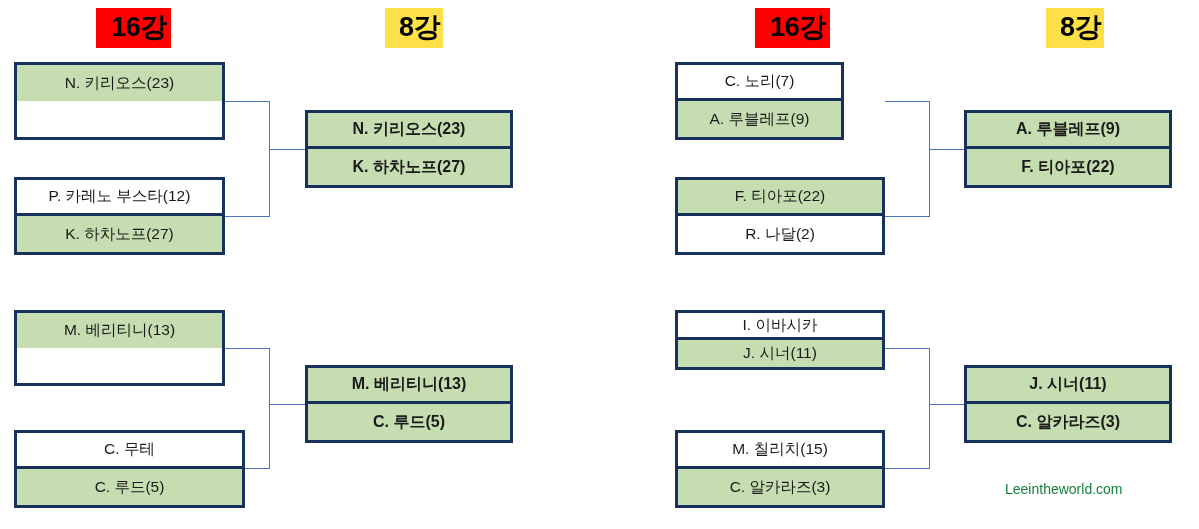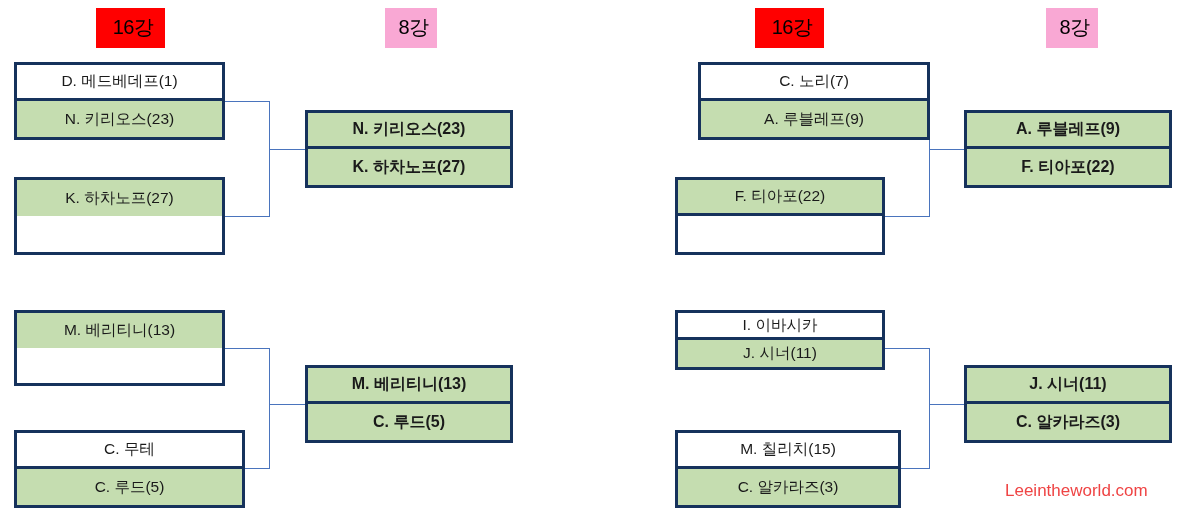--- a/index.html
+++ b/index.html
@@ -20,30 +20,30 @@
     position: absolute;
     inset: 0;
   }
 
   
   .round-chip {
     position: absolute;
     display: flex;
     align-items: center;
     justify-content: center;
-    font-size: 20px;
+    font-size: 27px;
     line-height: 1;
-    font-weight: 400;
+    font-weight: 700;
     color: #000000;
     letter-spacing: -0.5px;
-    padding: 2px 3px 4px 8px;
+    padding: 2px 3px 4px 14px;
     white-space: nowrap;
   }
   .round-chip.r16 { background: #ff0000; }
-  .round-chip.r8  { background: #f9a8d4; text-align: right; }
+  .round-chip.r8  { background: #fde047; text-align: right; }
 
   
   .match-box {
     position: absolute;
     border: 3px solid #16325c;
     box-sizing: border-box;
     background: #ffffff;
   }
   .slot {
     height: 50%;
@@ -75,22 +75,22 @@
   .conn {
     position: absolute;
     background: #4a74bd;
   }
   .conn.h { height: 1px; }
   .conn.v { width: 1px; }
 
   
   .watermark {
     position: absolute;
-    font-size: 17px;
-    color: #ef4444;
+    font-size: 14px;
+    color: #15803d;
     white-space: nowrap;
     font-family: "Liberation Sans", "DejaVu Sans", sans-serif;
   }
 </style>
 </head>
 <body>
 
 <div class="stage">
 
   <div class="round-chip r16" style="left:96px; top:8px; width:58px; height:34px;">16강</div>
@@ -115,25 +115,25 @@
   <div class="conn h" style="left:885px; top:216px; width:45px;"></div>
   <div class="conn v" style="left:929px; top:101px; height:116px;"></div>
   <div class="conn h" style="left:929px; top:149px; width:36px;"></div>
 
   <div class="conn h" style="left:885px; top:348px; width:45px;"></div>
   <div class="conn h" style="left:885px; top:468px; width:45px;"></div>
   <div class="conn v" style="left:929px; top:348px; height:121px;"></div>
   <div class="conn h" style="left:929px; top:404px; width:36px;"></div>
 
   <div class="match-box" style="left:14px; top:62px; width:211px; height:78px;">
-    <div class="slot top lose">D. 메드베데프(1)</div>
     <div class="slot win">N. 키리오스(23)</div>
   </div>
 
   <div class="match-box" style="left:14px; top:177px; width:211px; height:78px;">
+    <div class="slot top lose">P. 카레노 부스타(12)</div>
     <div class="slot win">K. 하차노프(27)</div>
   </div>
 
   <div class="match-box" style="left:14px; top:310px; width:211px; height:76px;">
     <div class="slot win">M. 베리티니(13)</div>
   </div>
 
   <div class="match-box" style="left:14px; top:430px; width:231px; height:78px;">
     <div class="slot top lose">C. 무테</div>
     <div class="slot win">C. 루드(5)</div>
@@ -142,35 +142,36 @@
   <div class="match-box result" style="left:305px; top:110px; width:208px; height:78px;">
     <div class="slot top win">N. 키리오스(23)</div>
     <div class="slot win">K. 하차노프(27)</div>
   </div>
 
   <div class="match-box result" style="left:305px; top:365px; width:208px; height:78px;">
     <div class="slot top win">M. 베리티니(13)</div>
     <div class="slot win">C. 루드(5)</div>
   </div>
 
-  <div class="match-box" style="left:675px; top:62px; width:232px; height:78px;margin-left:23px;">
+  <div class="match-box" style="left:675px; top:62px; width:169px; height:78px;">
     <div class="slot top lose">C. 노리(7)</div>
     <div class="slot win">A. 루블레프(9)</div>
   </div>
 
   <div class="match-box" style="left:675px; top:177px; width:210px; height:78px;">
     <div class="slot top win">F. 티아포(22)</div>
+    <div class="slot lose">R. 나달(2)</div>
   </div>
 
   <div class="match-box" style="left:675px; top:310px; width:210px; height:60px;">
     <div class="slot top lose">I. 이바시카</div>
     <div class="slot win">J. 시너(11)</div>
   </div>
 
-  <div class="match-box" style="left:675px; top:430px; width:226px; height:78px;">
+  <div class="match-box" style="left:675px; top:430px; width:210px; height:78px;">
     <div class="slot top lose">M. 칠리치(15)</div>
     <div class="slot win">C. 알카라즈(3)</div>
   </div>
 
   <div class="match-box result" style="left:964px; top:110px; width:208px; height:78px;">
     <div class="slot top win">A. 루블레프(9)</div>
     <div class="slot win">F. 티아포(22)</div>
   </div>
 
   <div class="match-box result" style="left:964px; top:365px; width:208px; height:78px;">

